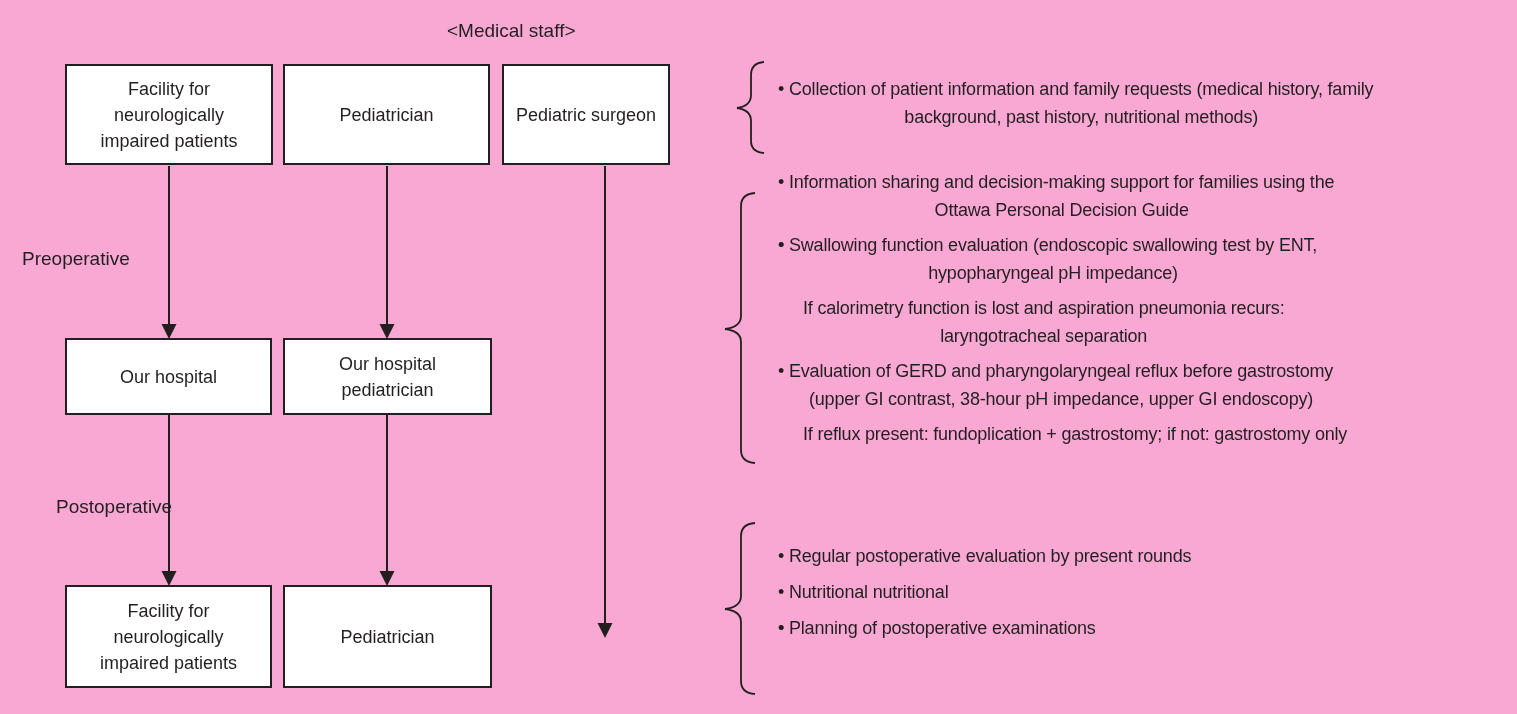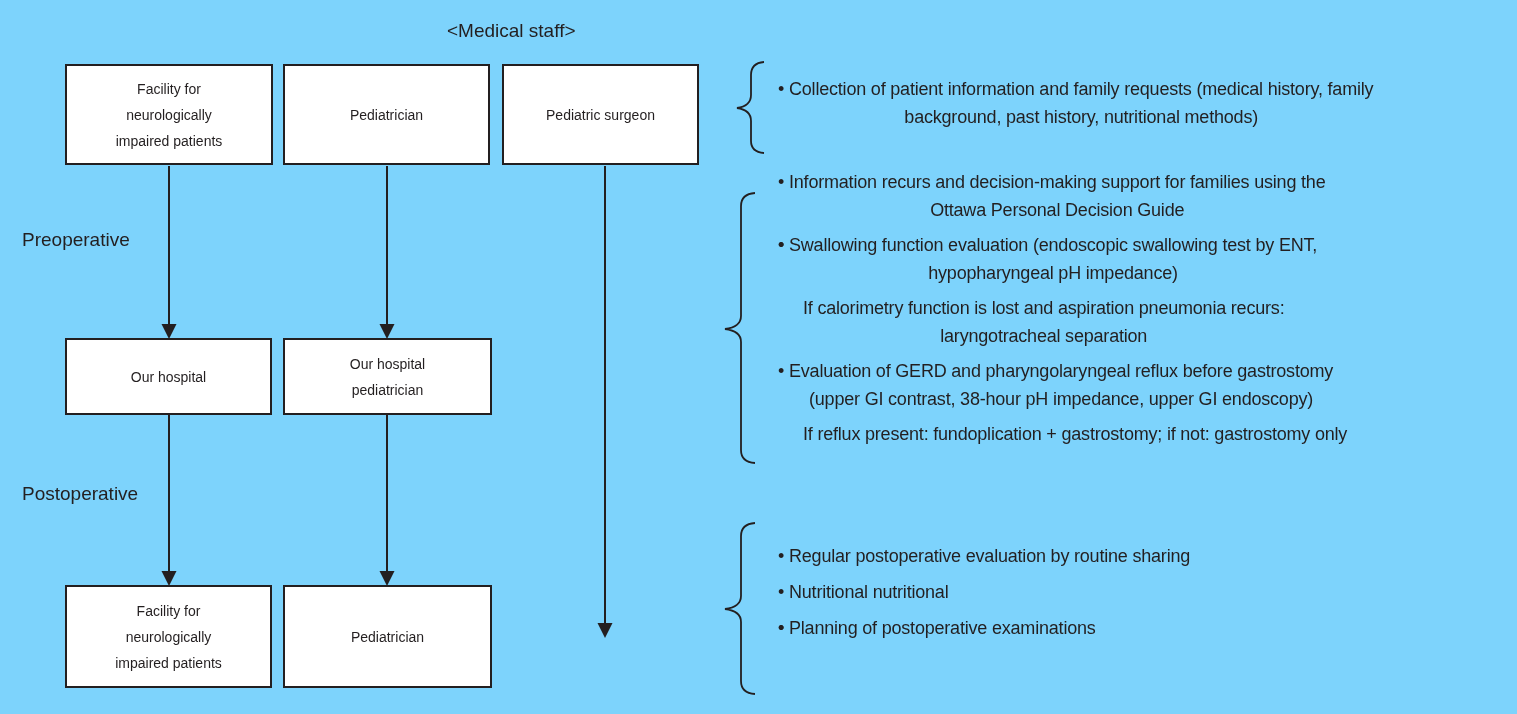--- a/index.html
+++ b/index.html
@@ -1,63 +1,63 @@
 <!DOCTYPE html>
 <html><head>
 <meta charset="utf-8">
 <style>
   * { margin: 0; padding: 0; box-sizing: border-box; }
   html, body { background: #ffffff; }
   #canvas {
     position: relative;
     width: 1517px;
     height: 714px;
-    background: #7dd3fc;
+    background: #f9a8d4;
     font-family: "Liberation Sans", sans-serif;
     color: #231f20;
     overflow: hidden;
   }
   #overlay {
     position: absolute;
     left: 0; top: 0;
     width: 1517px; height: 714px;
   }
   .box {
     position: absolute;
     border: 2px solid #231f20;
     display: flex;
     align-items: center;
     justify-content: center;
     text-align: center;
-    font-size: 14px;
+    font-size: 18px;
     line-height: 26px;
     white-space: pre-line;
     background: #ffffff;
   }
   .box-top-1    { left: 65px;  top: 64px;  width: 208px; height: 101px; }
   .box-top-2    { left: 283px; top: 64px;  width: 207px; height: 101px; }
-  .box-top-3    { left: 502px; top: 64px;  width: 197px; height: 101px; }
+  .box-top-3    { left: 502px; top: 64px;  width: 168px; height: 101px; }
   .box-mid-1    { left: 65px;  top: 338px; width: 207px; height: 77px; }
   .box-mid-2    { left: 283px; top: 338px; width: 209px; height: 77px; }
   .box-bot-1    { left: 65px;  top: 585px; width: 207px; height: 103px; }
   .box-bot-2    { left: 283px; top: 585px; width: 209px; height: 103px; }
   .chart-title {
     position: absolute;
     left: 447px; top: 20px;
     font-size: 19px;
     line-height: 22px;
   }
   .phase-label {
     position: absolute;
     left: 22px;
     font-size: 19px;
     line-height: 22px;
   }
-  .phase-pre  { top: 229px; }
-  .phase-post { top: 483px; }
+  .phase-pre  { top: 248px; }
+  .phase-post { top: 496px; margin-left: 34px; }
   .notes-col {
     position: absolute;
     left: 778px; top: 0;
     width: 737px;
   }
   .note-group { position: absolute; left: 0; width: 737px; }
   .group-1 { top: 75px; }
   .group-2 { top: 168px; }
   .group-3 { top: 542px; }
   .note-item {
@@ -133,21 +133,21 @@
       <div class="note-item">
         <span class="bullet">•</span>
         <span class="note-text">Collection of patient information and family requests (medical history, family
 background, past history, nutritional methods)</span>
       </div>
     </div>
 
     <div class="note-group group-2">
       <div class="note-item">
         <span class="bullet">•</span>
-        <span class="note-text">Information recurs and decision-making support for families using the
+        <span class="note-text">Information sharing and decision-making support for families using the
 Ottawa Personal Decision Guide</span>
       </div>
       <div class="note-item">
         <span class="bullet">•</span>
       </div>
       <div class="note-item">
         <span class="bullet">•</span>
         <span class="note-text">Swallowing function evaluation (endoscopic swallowing test by ENT,
 hypopharyngeal pH impedance)</span>
       </div>
@@ -161,21 +161,21 @@
 (upper GI contrast, 38-hour pH impedance, upper GI endoscopy)</span>
       </div>
       <div class="note-item sub">
         <span class="note-text">If reflux present: fundoplication + gastrostomy; if not: gastrostomy only</span>
       </div>
     </div>
 
     <div class="note-group group-3">
       <div class="note-item">
         <span class="bullet">•</span>
-        <span class="note-text">Regular postoperative evaluation by routine sharing</span>
+        <span class="note-text">Regular postoperative evaluation by present rounds</span>
       </div>
       <div class="note-item">
         <span class="bullet">•</span>
         <span class="note-text">Nutritional nutritional</span>
       </div>
       <div class="note-item">
         <span class="bullet">•</span>
       </div>
       <div class="note-item">
         <span class="bullet">•</span>

